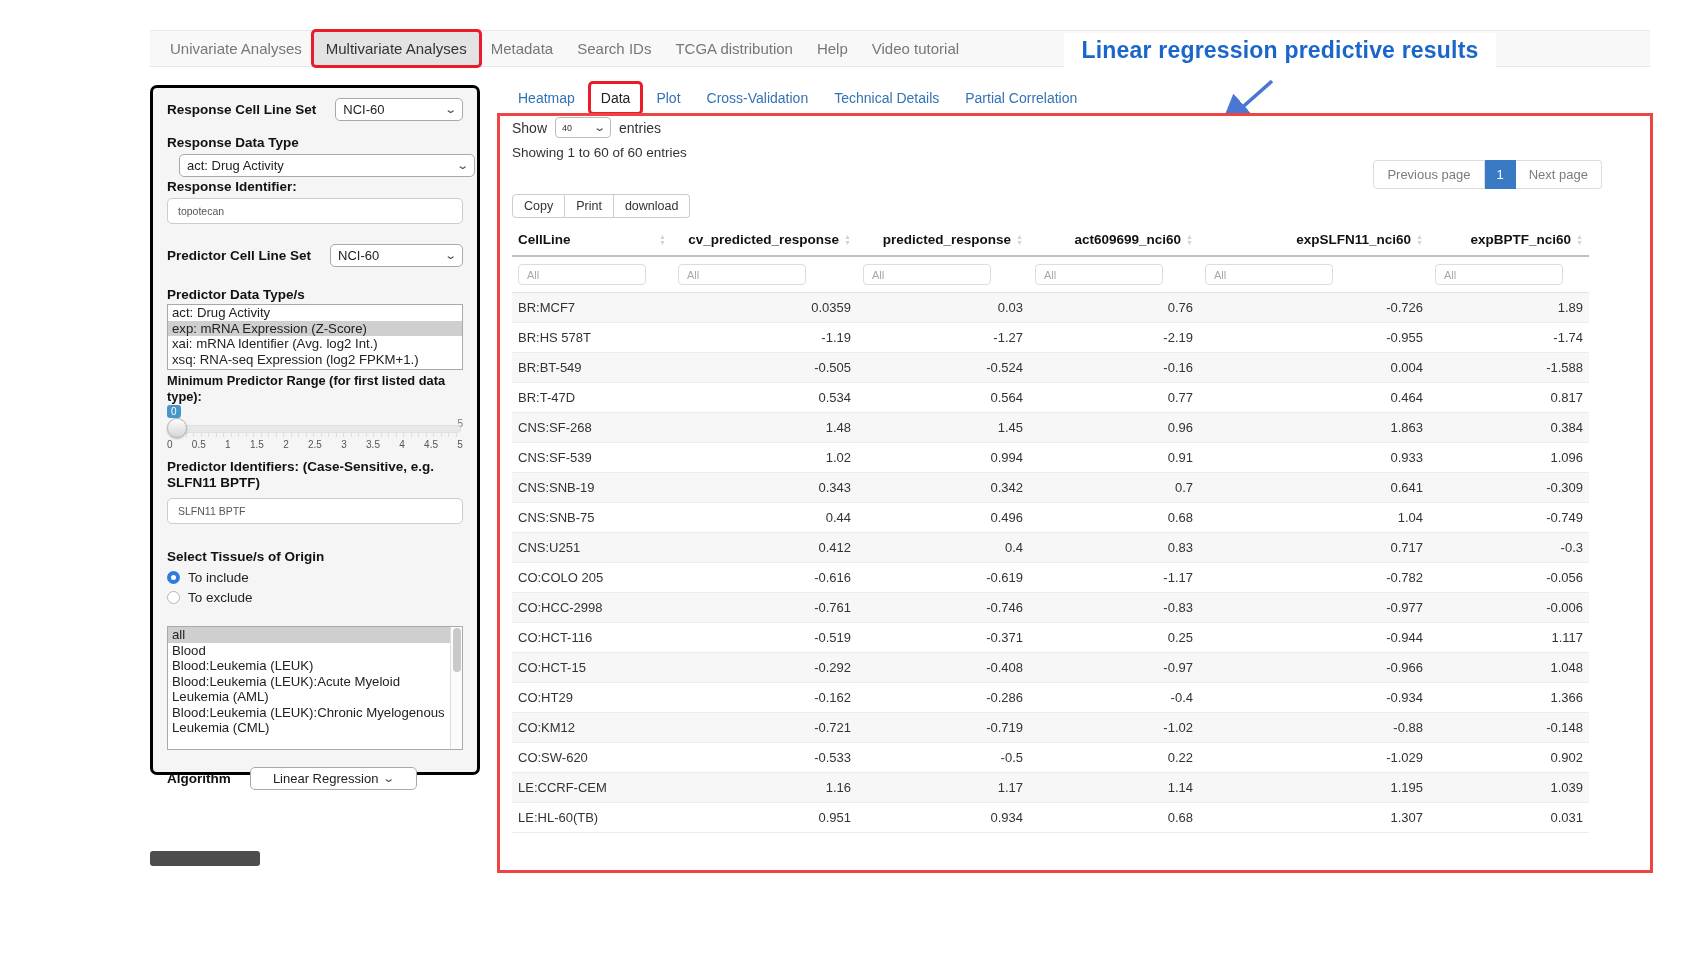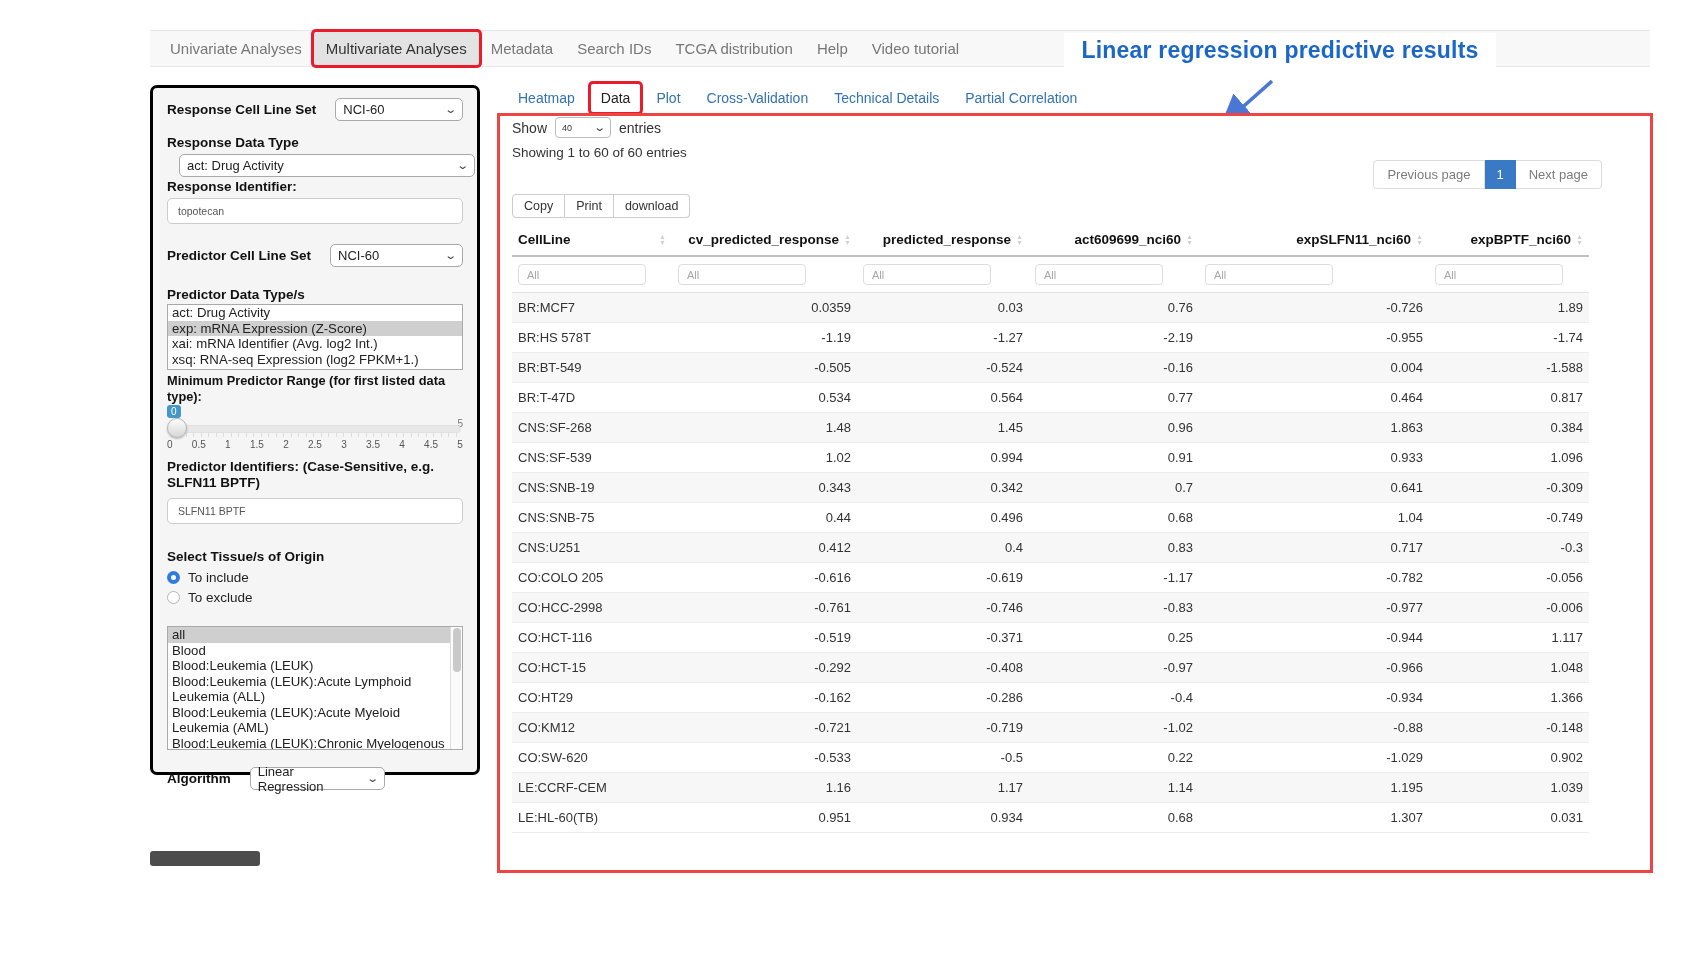--- a/index.html
+++ b/index.html
@@ -209,32 +209,31 @@
   <div class="radio-row">
     <span class="radio unchecked"></span>
     <span>To exclude</span>
   </div>
 
   <div class="listbox" style="height:122px; margin-top:21px;">
     <div style="margin-right:11px;">
         <div class="opt selected">all</div>
         <div class="opt">Blood</div>
         <div class="opt">Blood:Leukemia (LEUK)</div>
-        <div class="opt">Blood:Leukemia (LEUK):Acute Lymphoid Leukemia (ALL)</div>
         <div class="opt">Blood:Leukemia (LEUK):Acute Myeloid Leukemia (AML)</div>
         <div class="opt">Blood:Leukemia (LEUK):Chronic Myelogenous Leukemia (CML)</div>
       </div>
     <div class="scrollbar">
       <div class="scroll-thumb"></div>
     </div>
   </div>
 
   <div class="inline-row" style="margin-top:17px;">
     <span class="form-label">Algorithm</span>
-    <div class="select" style="width:135px;justify-content:center;">
+    <div class="select" style="width:167px;justify-content:center;">
       <span>Linear Regression</span>
       <span class="chev">⌄</span>
     </div>
   </div>
 </div>
 
 <div class="tabs">
     <div class="tab">Heatmap</div>
     <div class="tab active red-box">Data</div>
     <div class="tab">Plot</div>

